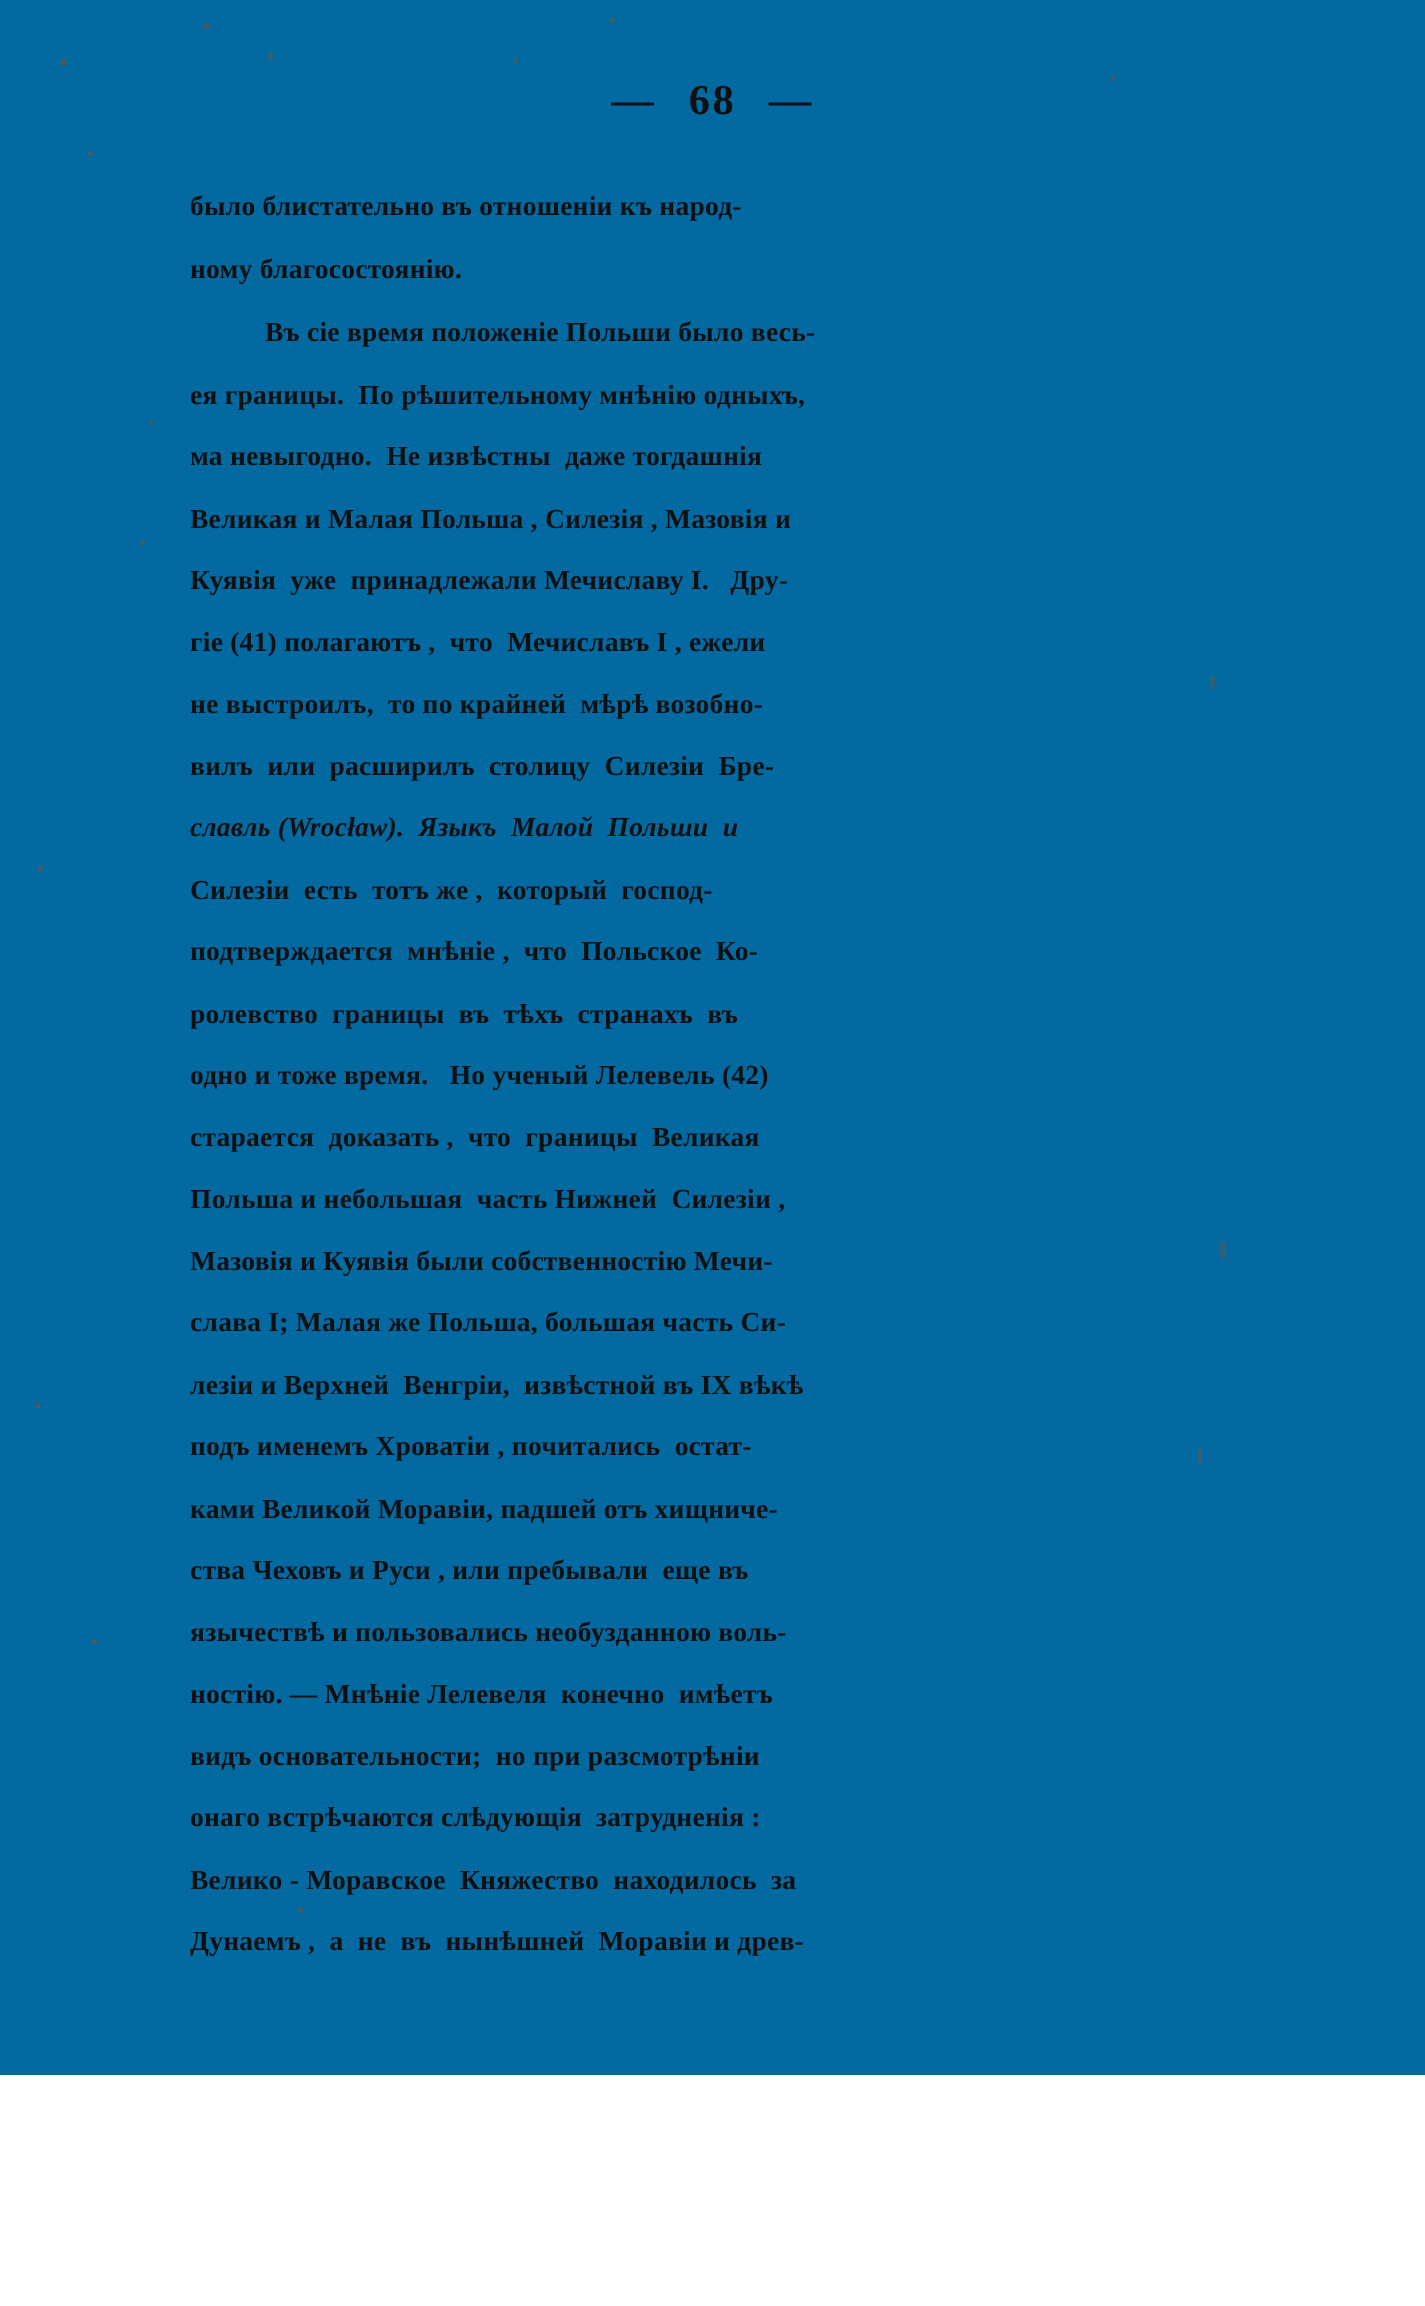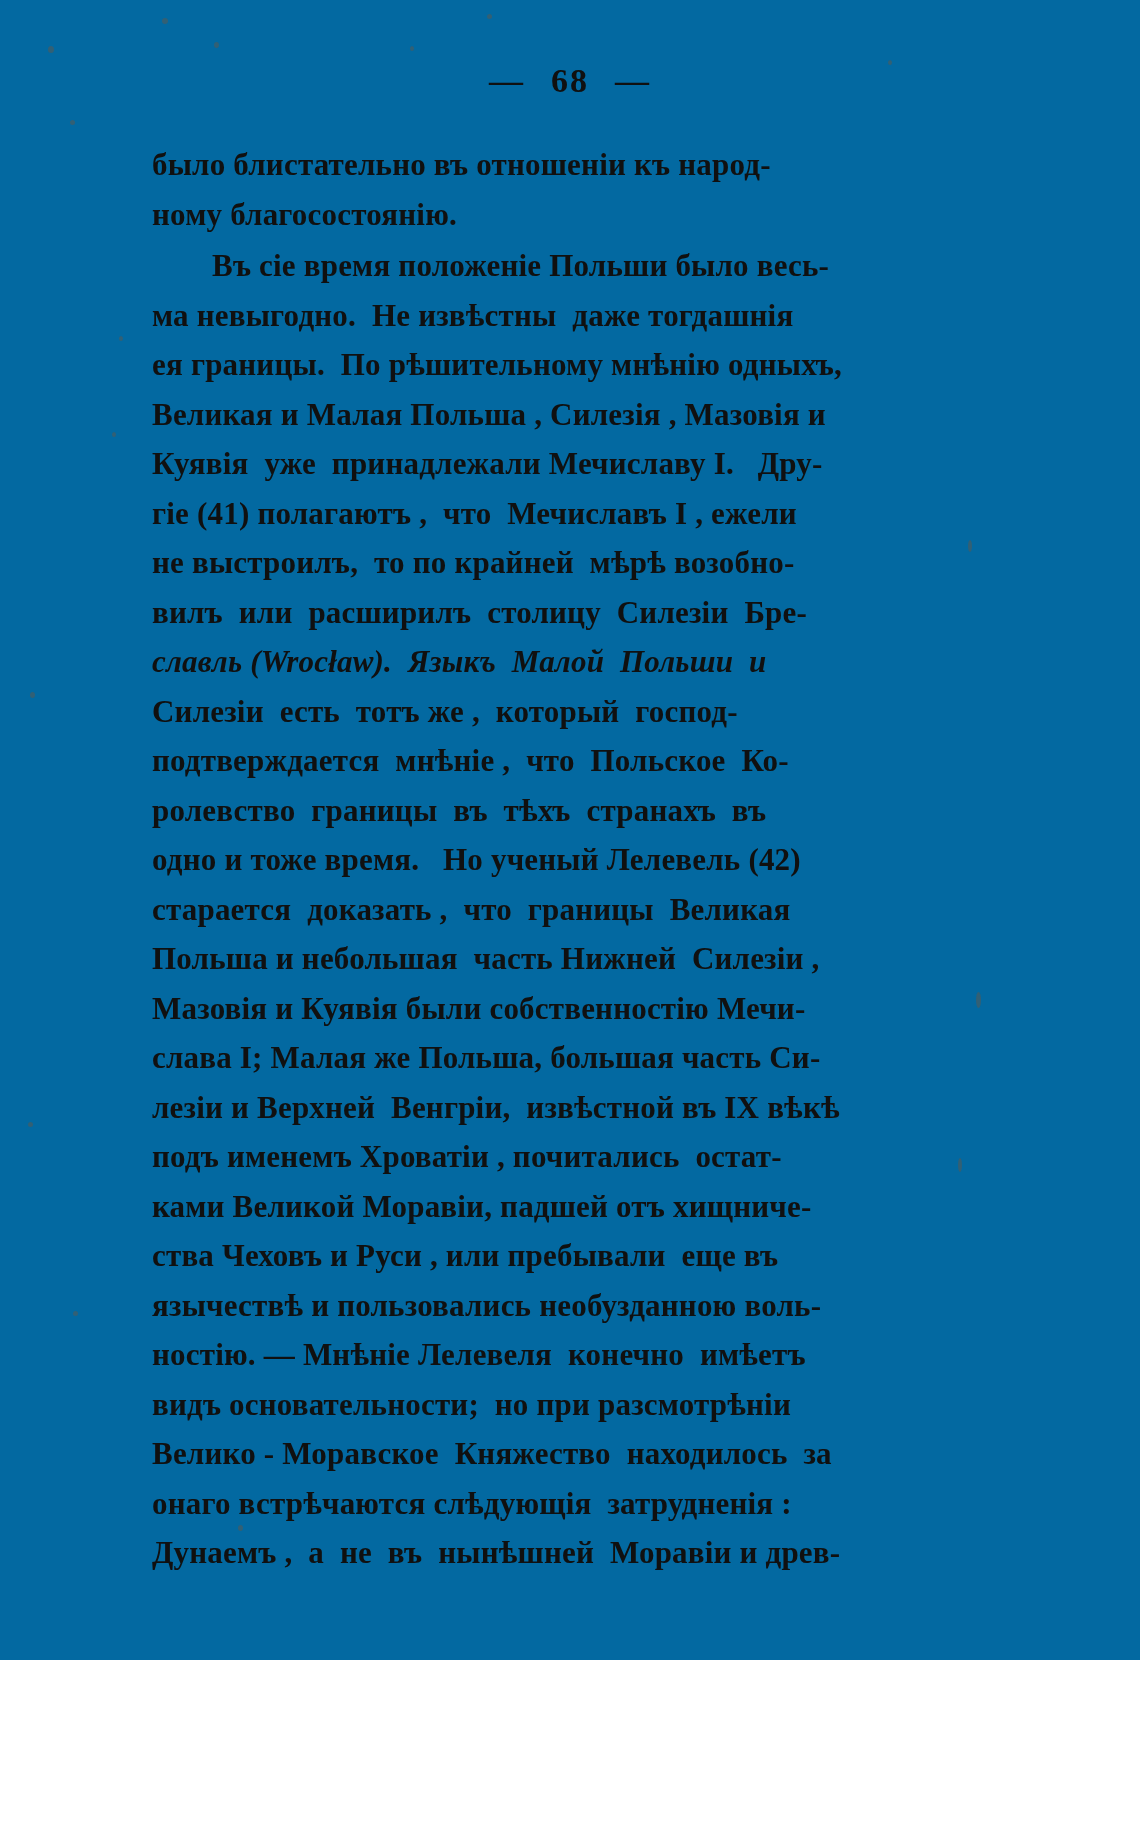--- a/index.html
+++ b/index.html
@@ -43,21 +43,21 @@
     position: absolute;
     top: 140px;
     left: 152px;
     width: 830px;
   }
   .para {
     margin: 0 0 2px 0;
   }
   .line {
     display: block;
-    font-size: 31px;
+    font-size: 22px;
     line-height: 49.5px;
     font-weight: bold;
     white-space: pre;
     letter-spacing: 0.2px;
     font-family: "Liberation Serif", serif;
   }
   .indent {
     padding-left: 60px;
   }
   .latin {
@@ -95,22 +95,22 @@
 
   <div class="body-text">
 
     <div class="para">
       <span class="line">было блистательно въ отношеніи къ народ-</span>
       <span class="line">ному благосостоянію.</span>
     </div>
 
     <div class="para">
       <span class="line indent">Въ сіе время положеніе Польши было весь-</span>
+      <span class="line">ея границы.  По рѣшительному мнѣнію одныхъ,</span>
       <span class="line">ма невыгодно.  Не извѣстны  даже тогдашнія</span>
-      <span class="line">ея границы.  По рѣшительному мнѣнію одныхъ,</span>
       <span class="line">Великая и Малая Польша , Силезія , Мазовія и</span>
       <span class="line">Куявія  уже  принадлежали Мечиславу I.   Дру-</span>
       <span class="line">гіе (41) полагаютъ ,  что  Мечиславъ I , ежели</span>
       <span class="line">не выстроилъ,  то по крайней  мѣрѣ возобно-</span>
       <span class="line">вилъ  или  расширилъ  столицу  Силезіи  Бре-</span>
       <span class="line latin">славль (Wrocław).  Языкъ  Малой  Польши  и</span>
       <span class="line">Силезіи  есть  тотъ же ,  который  господ-</span>
       <span class="line">подтверждается  мнѣніе ,  что  Польское  Ко-</span>
       <span class="line">ролевство  границы  въ  тѣхъ  странахъ  въ</span>
       <span class="line">одно и тоже время.   Но ученый Лелевель (42)</span>
@@ -118,19 +118,19 @@
       <span class="line">Польша и небольшая  часть Нижней  Силезіи ,</span>
       <span class="line">Мазовія и Куявія были собственностію Мечи-</span>
       <span class="line">слава I; Малая же Польша, большая часть Си-</span>
       <span class="line">лезіи и Верхней  Венгріи,  извѣстной въ IX вѣкѣ</span>
       <span class="line">подъ именемъ Хроватіи , почитались  остат-</span>
       <span class="line">ками Великой Моравіи, падшей отъ хищниче-</span>
       <span class="line">ства Чеховъ и Руси , или пребывали  еще въ</span>
       <span class="line">язычествѣ и пользовались необузданною воль-</span>
       <span class="line">ностію. — Мнѣніе Лелевеля  конечно  имѣетъ</span>
       <span class="line">видъ основательности;  но при разсмотрѣніи</span>
+      <span class="line">онаго встрѣчаются слѣдующія  затрудненія :</span>
       <span class="line">Велико - Моравское  Княжество  находилось  за</span>
-      <span class="line">онаго встрѣчаются слѣдующія  затрудненія :</span>
       <span class="line">Дунаемъ ,  а  не  въ  нынѣшней  Моравіи и древ-</span>
     </div>
 
   </div>
 </div>
 
 </body></html>

